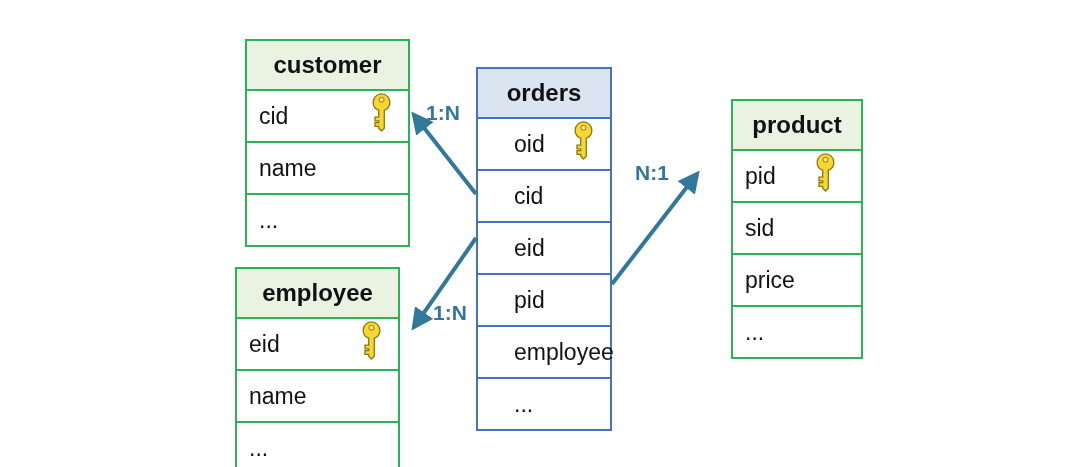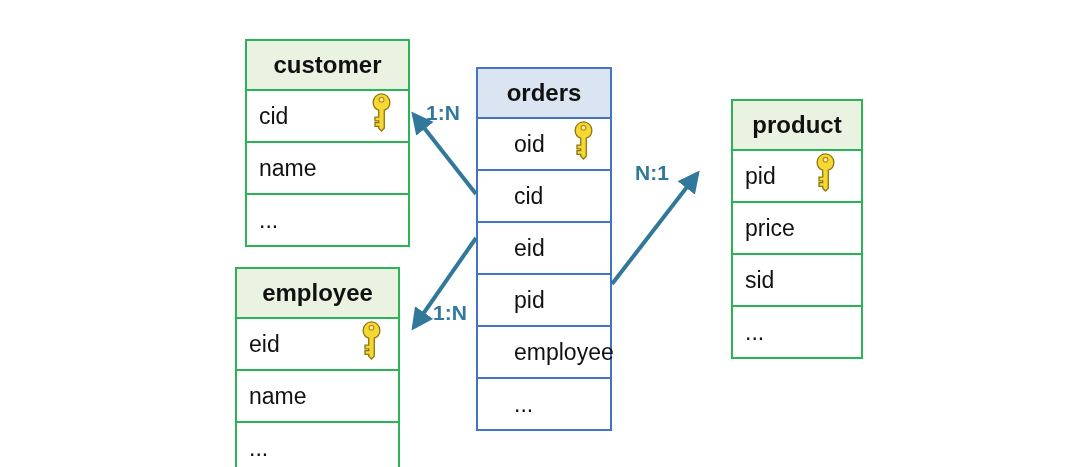--- a/index.html
+++ b/index.html
@@ -162,24 +162,24 @@
     <div class="trow">
       <span>pid</span>
       <span class="key-icon" style="right:24px;">
         <svg viewBox="0 0 24 42">
           <path class="key-body" d="M12 1 a9 9 0 0 1 9 9 a9 9 0 0 1 -6 8.5 V38 l-3 3 -3 -3 v-2 h-4 v-4 h4 v-2 h-4 v-4 h4 v-7.5 A9 9 0 0 1 3 10 a9 9 0 0 1 9 -9 z"></path>
           <circle class="key-hole" cx="12" cy="7.3" r="2.6"></circle>
         </svg>
       </span>
     </div>
     <div class="trow">
-      <span>price</span>
+      <span>sid</span>
     </div>
     <div class="trow">
-      <span>sid</span>
+      <span>price</span>
     </div>
     <div class="trow">
       <span>...</span>
     </div>
   </div>
 
   <svg class="arrow-layer" viewBox="0 0 1080 467">
     <defs>
       <marker id="ah" viewBox="0 0 10 10" refX="8" refY="5" markerWidth="5.5" markerHeight="5.5" orient="auto-start-reverse">
         <path class="arrow-head" d="M0,0 L10,5 L0,10 z"></path>

